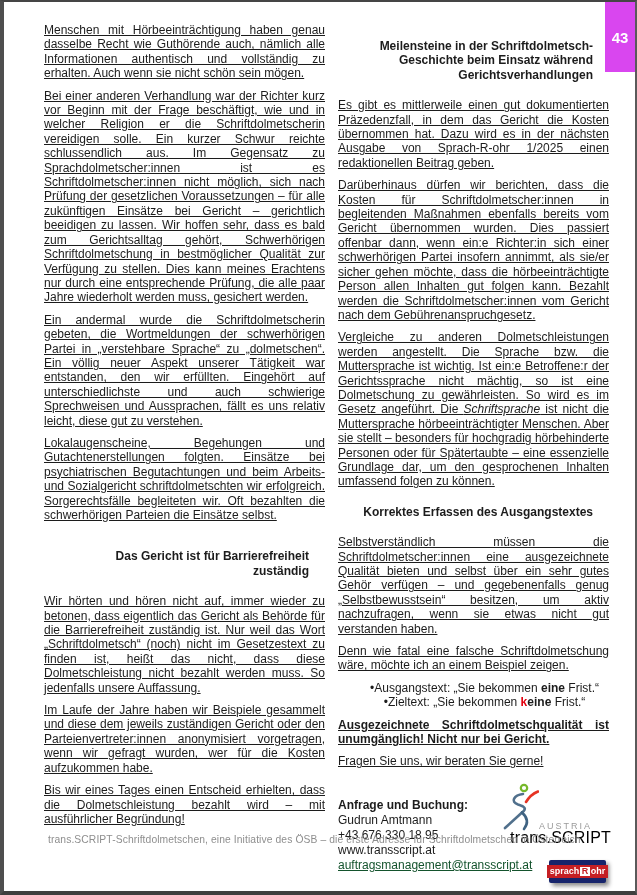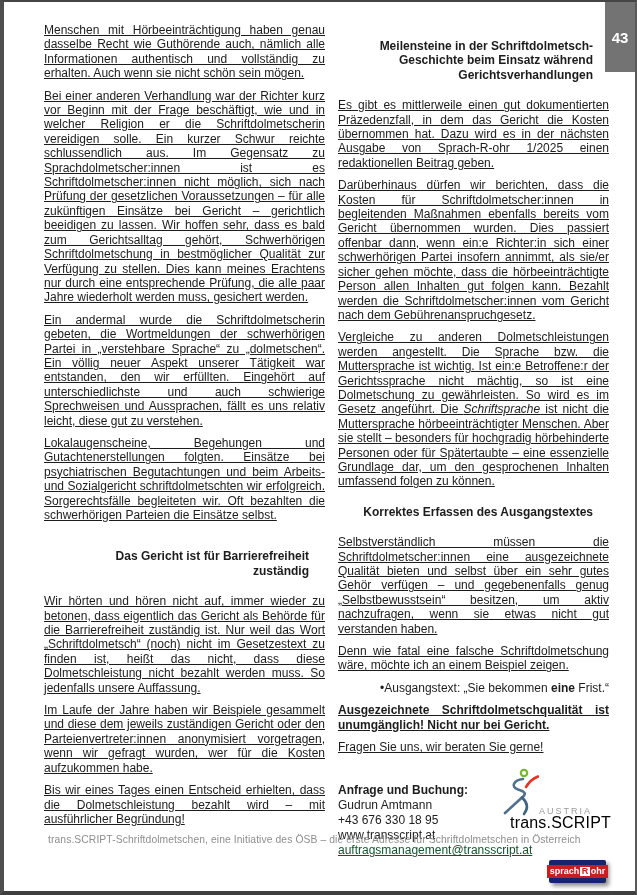--- a/index.html
+++ b/index.html
@@ -12,38 +12,38 @@
     border-right:2px solid #5a5a5a;
     border-bottom:4px solid #3f3f3f;
     border-left:4px solid #4e4e4e;
     overflow:hidden;
     font-family:"Liberation Sans","DejaVu Sans",sans-serif;
     color:#1c1c1c;
   }
   .badge {
     position:absolute; top:0; right:0;
     width:30px; height:70px;
-    background:#737373;
+    background:#d946ef;
     color:#ffffff;
     display:flex; align-items:center; justify-content:center;
     font-size:15px; font-weight:bold;
   }
   .col {
     position:absolute; top:21px;
     font-size:12px; line-height:14.4px;
     text-align:justify;
     hyphens:auto; -webkit-hyphens:auto;
   }
   .col1 { left:40px;  width:281px; }
   .col2 { left:334px; width:271px; }
   .col p { margin:0 0 8px 0;text-decoration:underline; }
   .col h3 { margin:16px; font-size:12px; line-height:14.4px; font-weight:bold; text-align:right; }
   .h-gap { margin-top:27px !important; }
   .bullets { margin:0 0 8px 0; padding-left:22px; }
-  .bullet { text-align:right; }
+  .bullet { text-align:center; }
   .bold-para { font-weight:bold; }
   .red { color:#e2000f; }
   .contact-row { position:relative; margin-top:29px; text-align:left; }
   .contact-row div { line-height:15px; }
   .contact-label { font-weight:bold; }
   .email { text-align:left; text-decoration:underline; color:#14532d; line-height:15px; display:inline-block; }
   .tslogo { position:absolute; right:2px; top:-16px; width:112px; height:80px; }
   .tslogo svg { position:absolute; left:2px; top:0; }
   .ts-austria { position:absolute; left:44px; top:37px; font-size:9px; letter-spacing:2px; color:#9b9b9b; }
   .ts-brand { position:absolute; left:15px; top:48px; font-size:16px; color:#000000; letter-spacing:0.2px; }
@@ -92,20 +92,21 @@
   <div class="col col2">
     <h3>Meilensteine in der Schriftdolmetsch-Geschichte beim Einsatz während Gerichtsverhandlungen</h3>
     <p>Es gibt es mittlerweile einen gut dokumentierten Präzedenzfall, in dem das Gericht die Kosten übernommen hat. Dazu wird es in der nächsten Ausgabe von Sprach-R-ohr 1/2025 einen redaktionellen Beitrag geben.</p>
     <p>Darüberhinaus dürfen wir berichten, dass die Kosten für Schriftdolmetscher:innen in begleitenden Maßnahmen ebenfalls bereits vom Gericht übernommen wurden. Dies passiert offenbar dann, wenn ein:e Richter:in sich einer schwerhörigen Partei insofern annimmt, als sie/er sicher gehen möchte, dass die hörbeeinträchtigte Person allen Inhalten gut folgen kann. Bezahlt werden die Schriftdolmetscher:innen vom Gericht nach dem Gebührenanspruchgesetz.</p>
     <p><span>Vergleiche zu anderen Dolmetschleistungen werden angestellt. Die Sprache bzw. die Muttersprache ist wichtig. Ist ein:e Betroffene:r der Gerichtssprache nicht mächtig, so ist eine Dolmetschung zu gewährleisten. So wird es im Gesetz angeführt. Die </span><i>Schriftsprache</i><span> ist nicht die Muttersprache hörbeeinträchtigter Menschen. Aber sie stellt – besonders für hochgradig hörbehinderte Personen oder für Spätertaubte – eine essenzielle Grundlage dar, um den gesprochenen Inhalten umfassend folgen zu können.</span></p>
     <h3>Korrektes Erfassen des Ausgangstextes</h3>
     <p>Selbstverständlich müssen die Schriftdolmetscher:innen eine ausgezeichnete Qualität bieten und selbst über ein sehr gutes Gehör verfügen – und gegebenenfalls genug „Selbstbewusstsein“ besitzen, um aktiv nachzufragen, wenn sie etwas nicht gut verstanden haben.</p>
     <p>Denn wie fatal eine falsche Schriftdolmetschung wäre, möchte ich an einem Beispiel zeigen.</p>
     <div class="bullets">
       <div class="bullet"><span>•</span><span>Ausgangstext: „Sie bekommen </span><b>eine</b><span> Frist.“</span></div>
+      <div class="bullet"><span>•</span><span>Zieltext: „Sie bekommen </span><b class="red">k</b><b>eine</b><span> Frist.“</span></div>
     </div>
     <p class="bold-para">Ausgezeichnete Schriftdolmetschqualität ist unumgänglich! Nicht nur bei Gericht.</p>
     <p>Fragen Sie uns, wir beraten Sie gerne!</p>
 
     <div class="contact-row">
       <div class="contact-label">Anfrage und Buchung:</div>
       <div>Gudrun Amtmann</div>
       <div>+43 676 330 18 95</div>
       <div>www.transscript.at</div>
 

